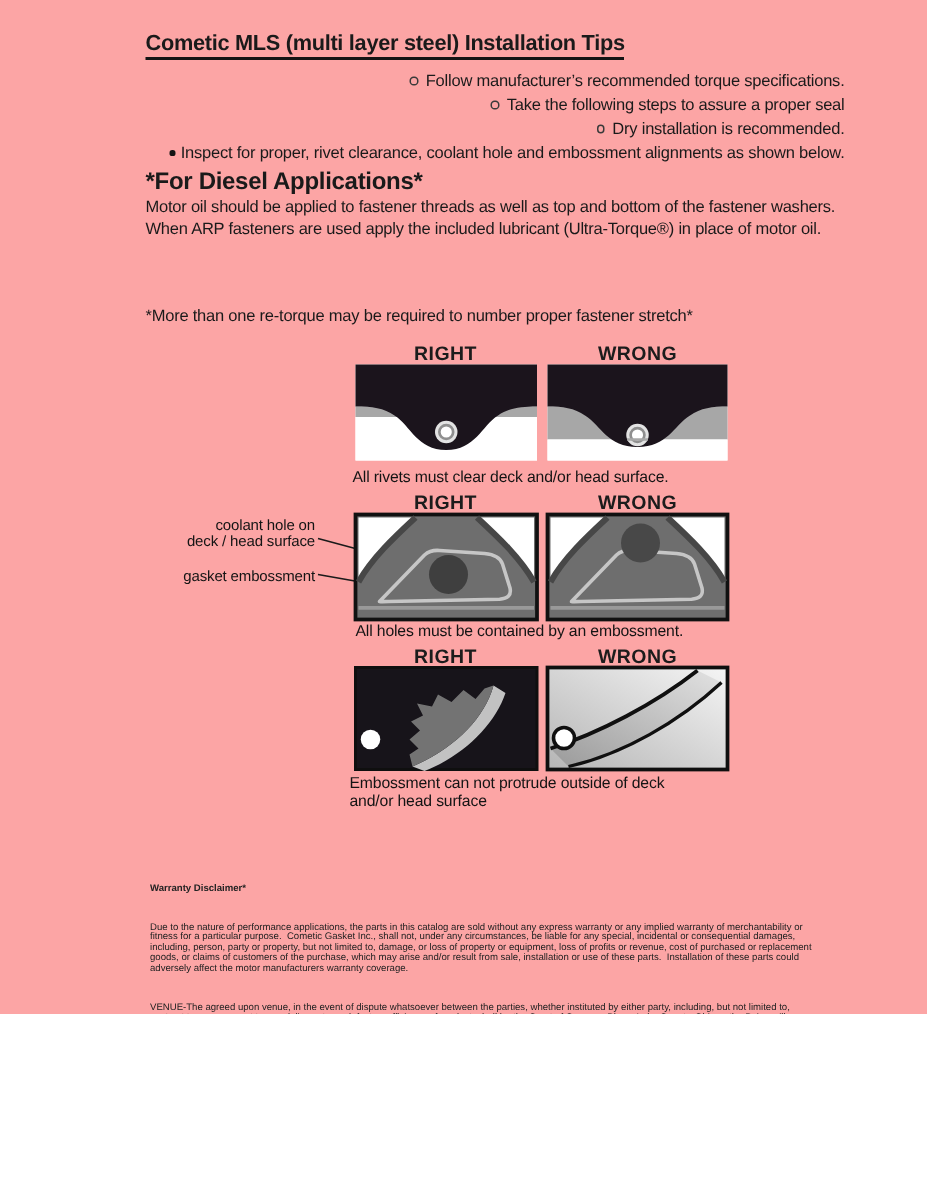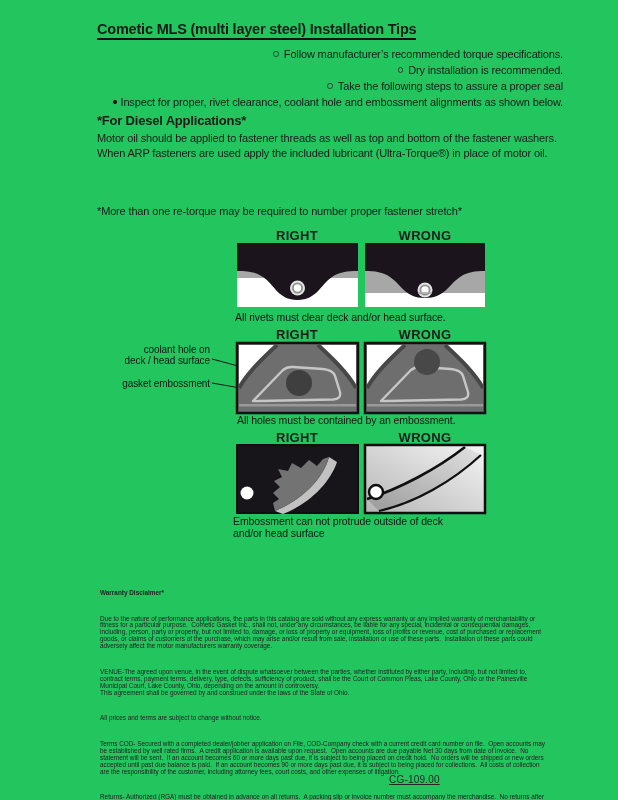--- a/index.html
+++ b/index.html
@@ -1,25 +1,25 @@
 <!DOCTYPE html>
 <html><head>
 <meta charset="utf-8">
 <style>
   html,body{margin:0;padding:0;background:#ffffff;}
-  .page{position:relative;width:618px;height:800px;background:#22c55e;overflow:hidden;
+  .page{position:relative;width:618px;height:676px;background:#fca5a5;overflow:hidden;
         font-family:"Liberation Sans",sans-serif;color:#1a1a1a;}
   .title{position:absolute;left:97px;top:21px;font-size:14.5px;font-weight:bold;
          letter-spacing:-0.2px;border-bottom:2px solid #141414;padding-bottom:1px;white-space:pre;}
   .bullets{position:absolute;left:88px;top:46px;font-size:11px;letter-spacing:-0.15px;line-height:16px;}
   .b-row{display:flex;align-items:center;white-space:pre;justify-content:flex-end;}
   .b-row.sub{margin-left:25px;}
   .marker-open{flex:none;width:3.5px;height:3.5px;border:1px solid #3a3a3a;border-radius:50%;margin-right:5px;}
   .marker-fill{flex:none;width:3.5px;height:3.5px;background:#141414;border-radius:50%;margin-right:4px;}
-  .diesel-heading{position:absolute;left:97px;top:113px;font-size:13px;font-weight:bold;letter-spacing:-0.2px;white-space:pre;}
+  .diesel-heading{position:absolute;left:97px;top:113px;font-size:16px;font-weight:bold;letter-spacing:-0.2px;white-space:pre;}
   .para{position:absolute;left:97px;font-size:11px;letter-spacing:-0.15px;line-height:15px;white-space:pre;}
   .para.p1{top:131px;}
   .para.p2{top:163px;}
   .para.note{top:204px;}
   .diag{position:absolute;left:85px;}
   .diag.r1{top:226px;}
   .diag.r2{top:330px;}
   .diag.r3{top:432px;}
   svg text{font-family:"Liberation Sans",sans-serif;}
   .rw-label{font-size:13px;font-weight:bold;fill:#1c1c1c;letter-spacing:0.3px;}
@@ -37,25 +37,25 @@
 
   <div class="title">Cometic MLS (multi layer steel) Installation Tips</div>
 
   <div class="bullets">
     <div class="b-row">
       <span class="marker-open"></span>
       <span>Follow manufacturer’s recommended torque specifications.</span>
     </div>
     <div class="b-row">
       <span class="marker-open"></span>
-      <span>Dry installation is recommended.</span>
+      <span>Take the following steps to assure a proper seal</span>
     </div>
     <div class="b-row">
       <span class="marker-open"></span>
-      <span>Take the following steps to assure a proper seal</span>
+      <span>Dry installation is recommended.</span>
     </div>
     <div class="b-row sub">
       <span class="marker-fill"></span>
       <span>Inspect for proper, rivet clearance, coolant hole and embossment alignments as shown below.</span>
     </div>
   </div>
 
   <div class="diesel-heading">*For Diesel Applications*</div>
   <div class="para p1">Motor oil should be applied to fastener threads as well as top and bottom of the fastener washers.
 When ARP fasteners are used apply the included lubricant (Ultra-Torque®) in place of motor oil.</div>

